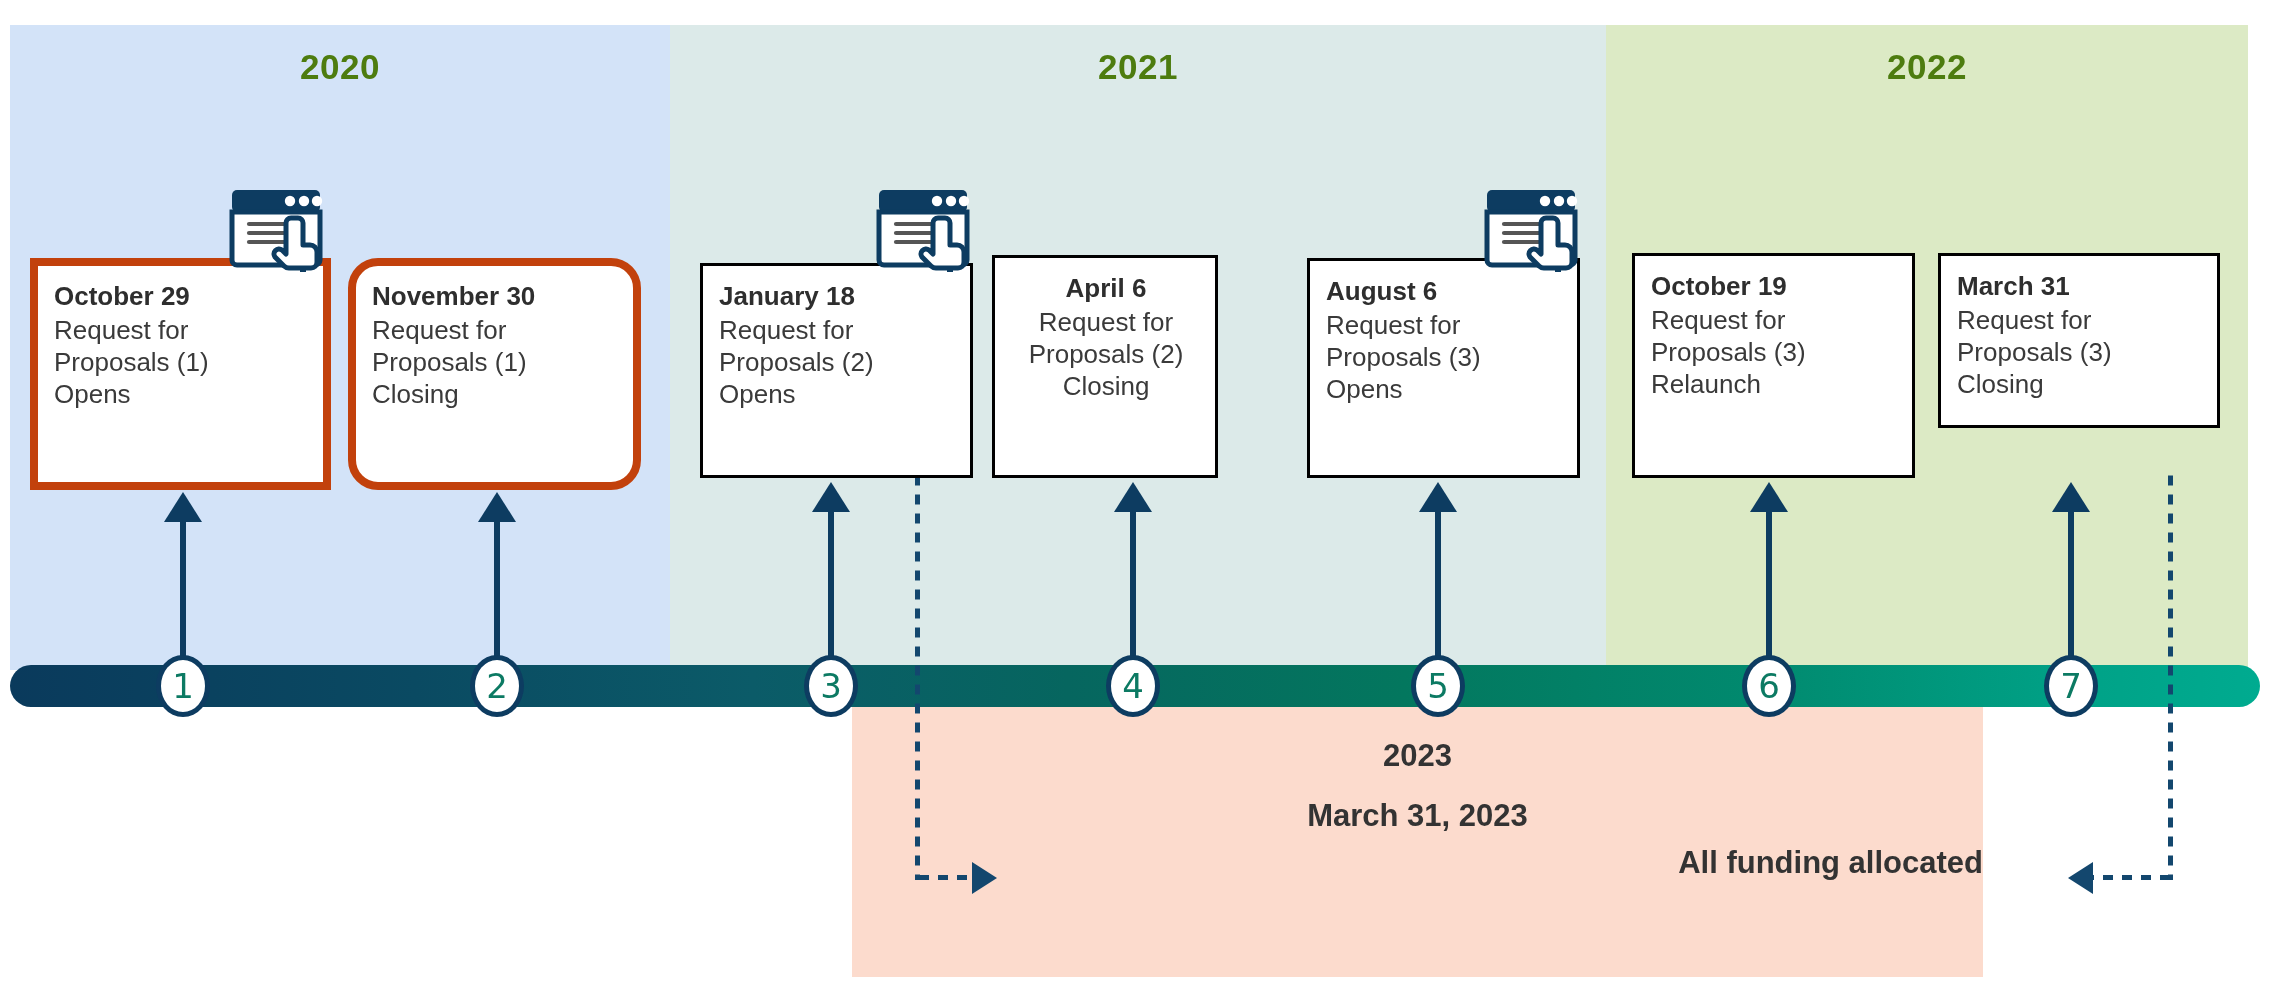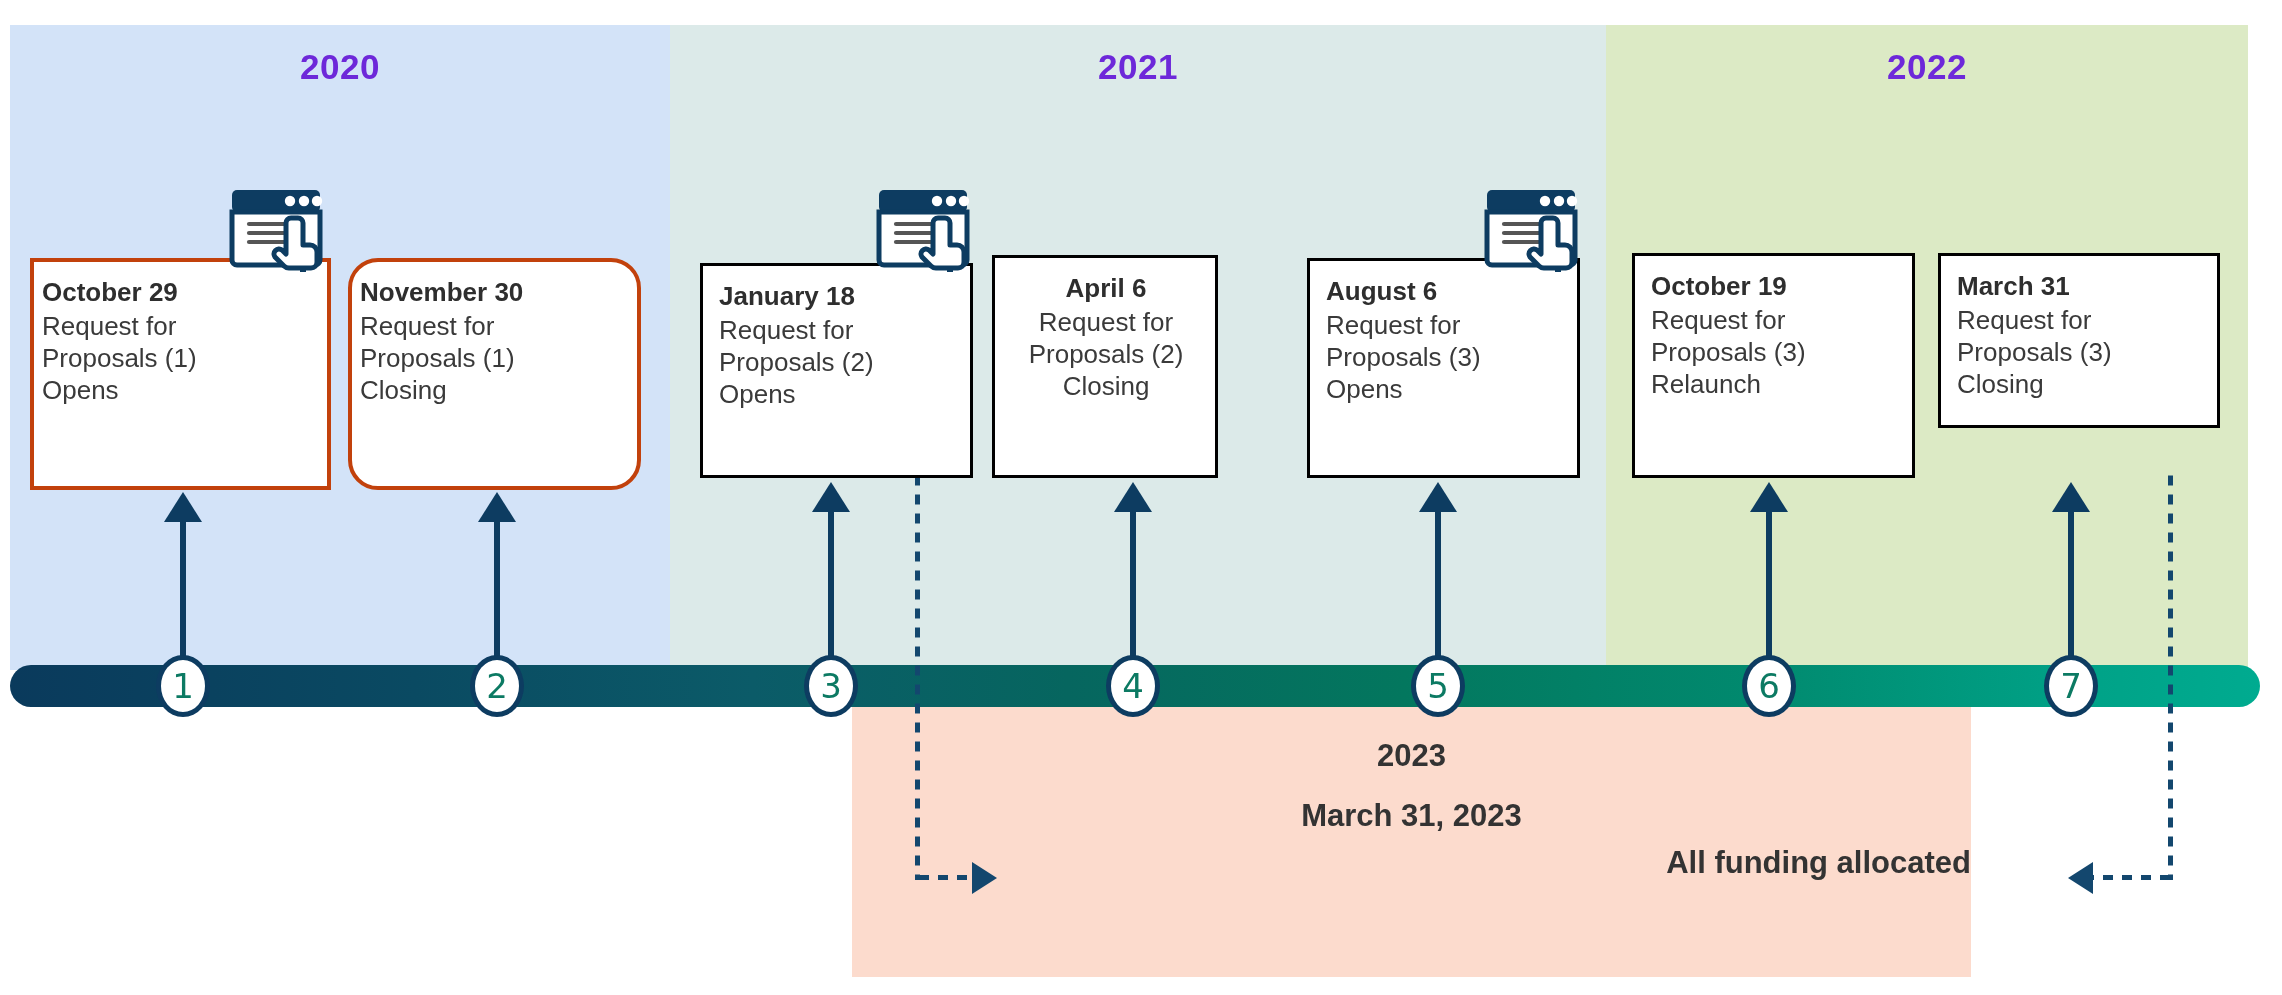--- a/index.html
+++ b/index.html
@@ -26,35 +26,36 @@
     height: 645px;
   }
   .year-band .year-label {
     position: absolute;
     top: 22px;
     left: 0;
     right: 0;
     text-align: center;
     font-size: 35px;
     font-weight: bold;
-    color: #6d28d9;
+    color: #4d7c0f;
     letter-spacing: 0.5px;
   }
   #band-2020 { left: 10px;   width: 660px;  background: #d3e3f8; }
   #band-2021 { left: 670px;  width: 936px;  background: #dceae9; }
   #band-2022 { left: 1606px; width: 642px;  background: #dceac5; }
 
   
   #panel-2023 {
     position: absolute;
     left: 852px;
     top: 705px;
     width: 1119px;
     height: 272px;
     background: #fcdbcd;
+    padding-left: 12px;
   }
   #panel-2023 .p-year {
     position: absolute;
     top: 33px; left: 0; right: 0;
     text-align: center;
     font-size: 31px;
     font-weight: bold;
     color: #333333;
   }
   #panel-2023 .p-l1 {
@@ -93,21 +94,21 @@
         #00ab90 100%);
   }
 
   
   .card {
     position: absolute;
     background: #ffffff;
     box-sizing: border-box;
     padding: 16px 14px 0 16px;
   }
-  .card.teal  { border: 4px solid #c2410c; padding-left: 8px; }
+  .card.teal  { border: 8px solid #c2410c; }
   .card.navy  { border: 3px solid #000000; }
   .card .c-date {
     font-size: 26px;
     font-weight: bold;
     color: #2e2e2e;
     line-height: 1.15;
     margin-bottom: 2px;
     white-space: nowrap;
   }
   .card .c-body {

